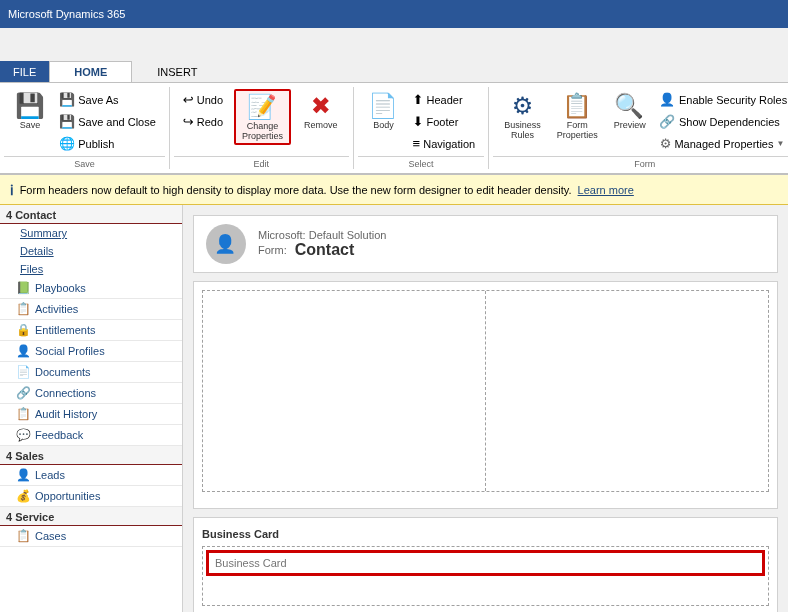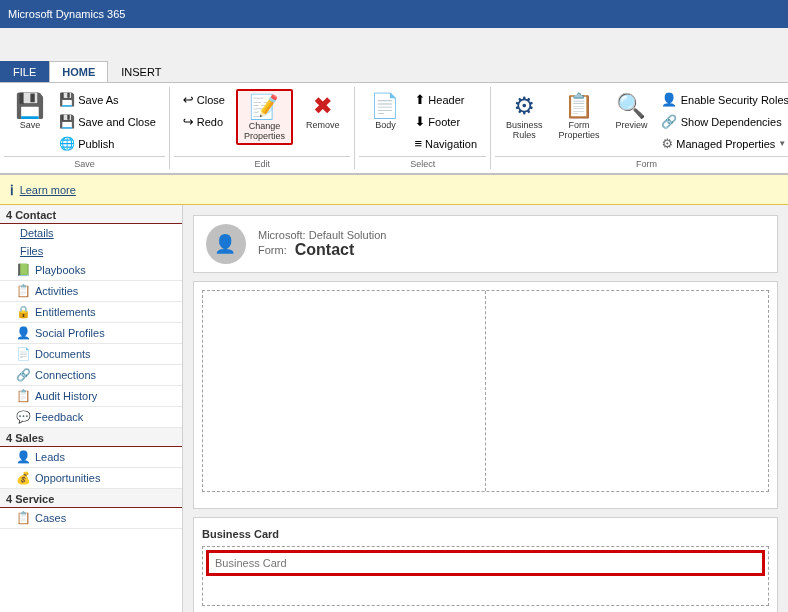--- a/index.html
+++ b/index.html
@@ -2,21 +2,21 @@
 <html><head>
   <meta charset="utf-8">
   <style>
     * { box-sizing: border-box; margin: 0; padding: 0; }
     body { font-family: 'Segoe UI', Arial, sans-serif; font-size: 12px; background: #f0f0f0; overflow: hidden; width: 788px; height: 612px; }
 
     
     .title-bar { background: #2a5697; height: 28px; display: flex; align-items: center; padding: 0 8px; }
     .title-bar span { color: white; font-size: 11px; }
     .ribbon-tabs { display: flex; background: #f0f0f0; border-bottom: 1px solid #c0c0c0; margin-top: 33px; }
-    .ribbon-tab { padding: 4px 12px; font-size: 11px; cursor: pointer; border: 1px solid transparent; border-bottom: none; }
+    .ribbon-tab { padding: 4px 24px; font-size: 11px; cursor: pointer; border: 1px solid transparent; border-bottom: none; }
     .ribbon-tab.active { background: white; border-color: #c0c0c0; border-bottom-color: white; color: #1f497d; font-weight: bold; }
     .ribbon-tab.file { background: #2a5697; color: white; padding: 4px 12px; }
 
     .ribbon-content { background: white; padding: 4px 0; display: flex; align-items: stretch; border-bottom: 2px solid #c0c0c0; }
 
     .ribbon-group { display: flex; flex-direction: column; align-items: center; padding: 0 4px; border-right: 1px solid #d0d0d0; position: relative; }
     .ribbon-group-label { font-size: 9px; color: #666; margin-top: auto; padding-top: 2px; text-align: center; border-top: 1px solid #d0d0d0; width: 100%; text-align: center; padding: 2px 0 0; }
     .ribbon-group-items { display: flex; align-items: flex-start; gap: 2px; padding: 2px 4px; }
 
     .ribbon-btn-large { display: flex; flex-direction: column; align-items: center; padding: 2px 6px; cursor: pointer; border: 1px solid transparent; border-radius: 2px; min-width: 44px; }
@@ -119,21 +119,21 @@
       </div>
     </div>
     <div class="ribbon-group-label">Save</div>
   </div>
 
   <div class="ribbon-group">
     <div class="ribbon-group-items">
       <div class="ribbon-btn-small-col">
         <div class="ribbon-btn-small">
           <span class="icon">↩</span>
-          <span>Close</span>
+          <span>Undo</span>
         </div>
         <div class="ribbon-btn-small">
           <span class="icon">↪</span>
           <span>Redo</span>
         </div>
       </div>
       <div class="ribbon-btn-large highlighted" style="margin: 0 4px;">
         <div class="icon">📝</div>
         <div class="label">Change<br>Properties</div>
       </div>
@@ -199,29 +199,31 @@
         </div>
       </div>
     </div>
     <div class="ribbon-group-label">Form</div>
   </div>
 
 </div>
 
 <div class="info-bar">
   <span class="info-icon">ℹ</span>
+  <span>Form headers now default to high density to display more data. Use the new form designer to edit header density.</span>
   <a>Learn more</a>
 </div>
 
 <div class="main-layout">
 
   <div class="sidebar">
 
     <div class="sidebar-section">
       <div class="sidebar-section-header">4 Contact</div>
+      <div class="sidebar-link">Summary</div>
       <div class="sidebar-link">Details</div>
       <div class="sidebar-link">Files</div>
     </div>
 
     <div class="sidebar-section">
       <div class="sidebar-item">
         <span class="si-icon">📗</span>
         <span>Playbooks</span>
       </div>
       <div class="sidebar-item">

